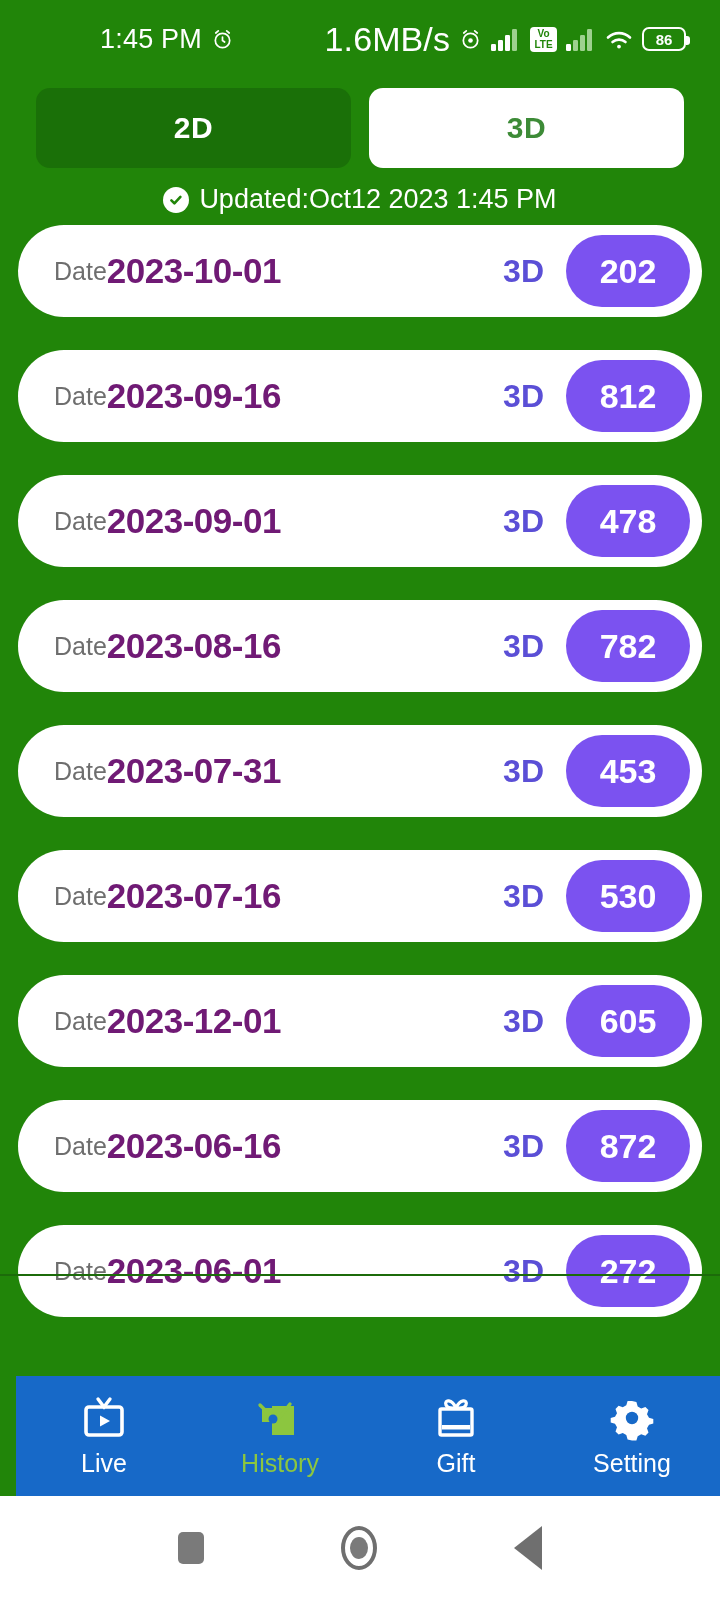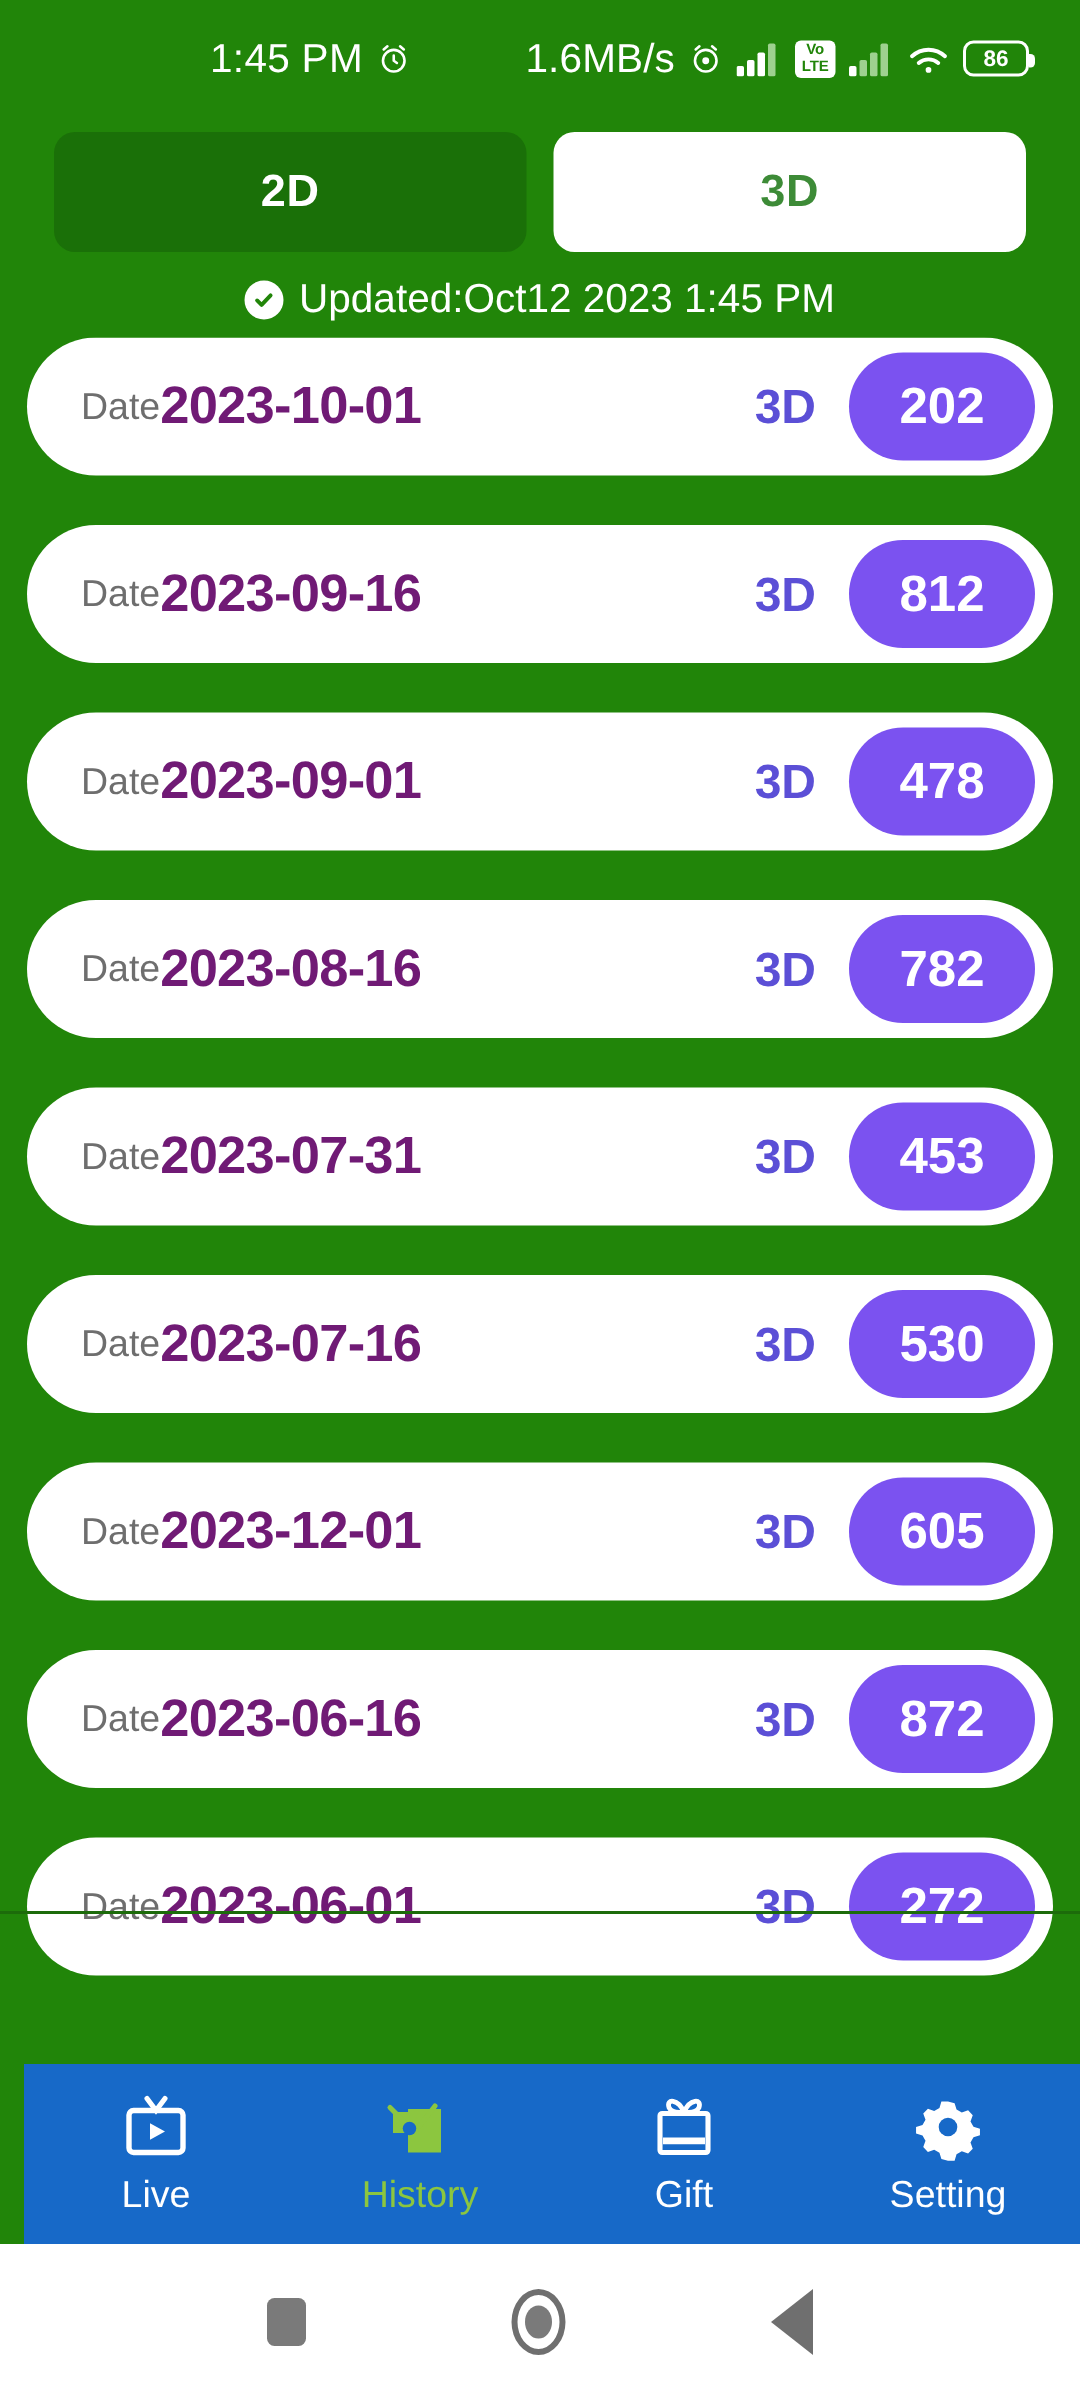--- a/index.html
+++ b/index.html
@@ -26,41 +26,40 @@
 
   
   .statusbar {
     height: 78px;
     flex: 0 0 78px;
     display: flex;
     align-items: center;
     padding: 0 26px;
     color: #ffffff;
     box-sizing: border-box;
-    margin-left: 40px;
   }
   .sb-left {
     display: flex;
     align-items: center;
     gap: 9px;
     margin-left: 74px;
   }
   .sb-clock-text {
     font-size: 27px;
     letter-spacing: .2px;
   }
   .sb-spacer { flex: 1 1 auto; }
   .sb-right {
     display: flex;
     align-items: center;
     gap: 9px;
     margin-right: 8px;
   }
   .sb-speed {
-    font-size: 27px;
+    font-size: 34px;
     letter-spacing: .1px;
   }
   .icon-svg { display: block; }
 
   .battery {
     position: relative;
     width: 44px;
     height: 24px;
     border: 2.5px solid #ffffff;
     border-radius: 7px;

